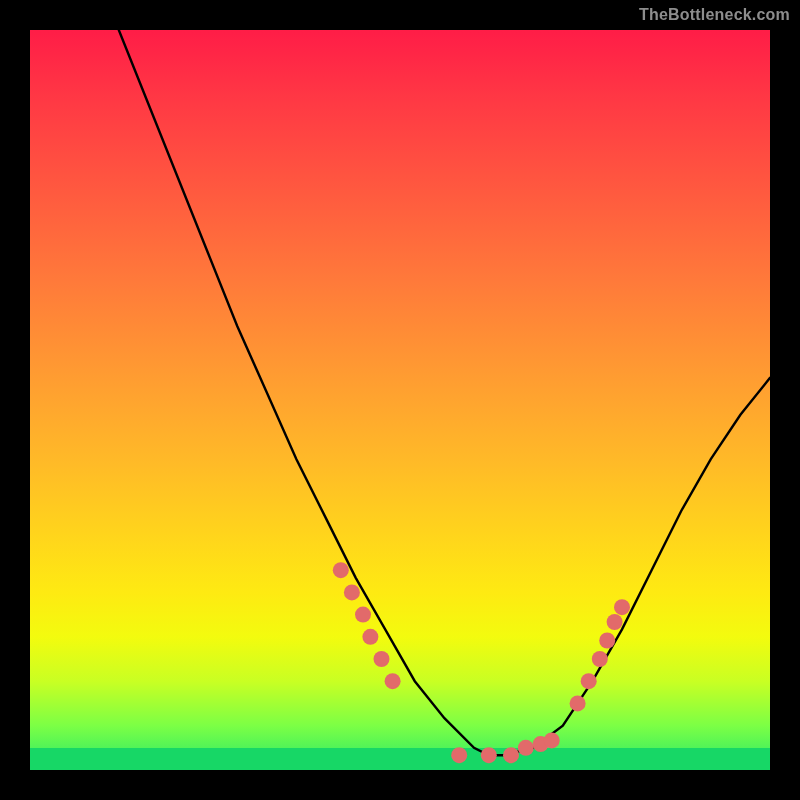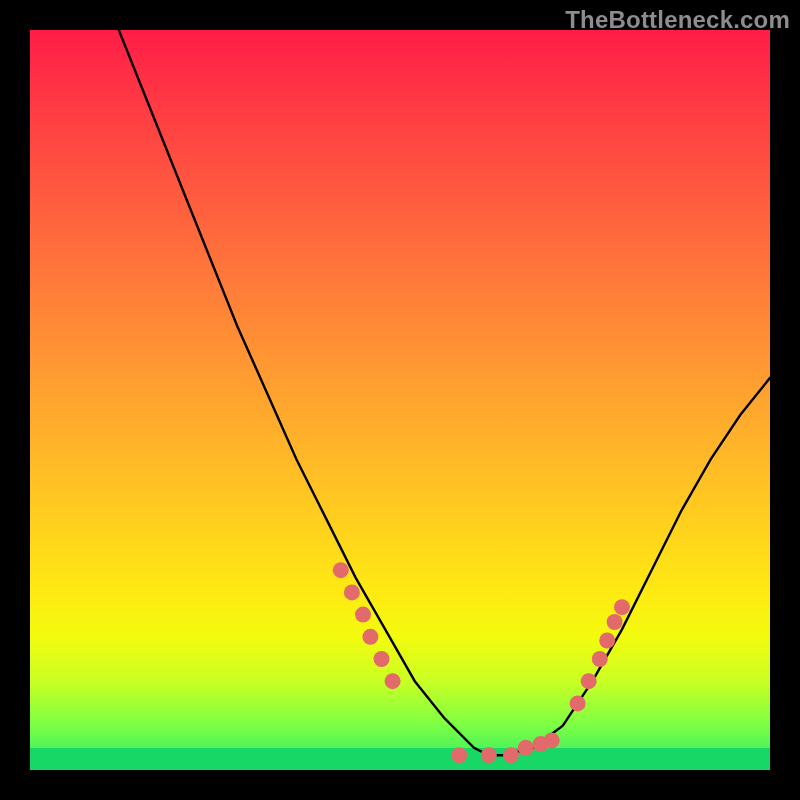--- a/index.html
+++ b/index.html
@@ -53,21 +53,21 @@
     left: 0;
     top: 0;
     width: 740px;
     height: 740px;
   }
   .watermark {
     position: absolute;
     top: 6px;
     right: 10px;
     color: #8d8d8d;
-    font-size: 24px;
+    font-size: 16px;
     font-weight: 600;
     letter-spacing: 0.2px;
   }
 </style>
 </head>
 <body>
 
 <div class="frame">
   <div class="watermark">TheBottleneck.com</div>
 

